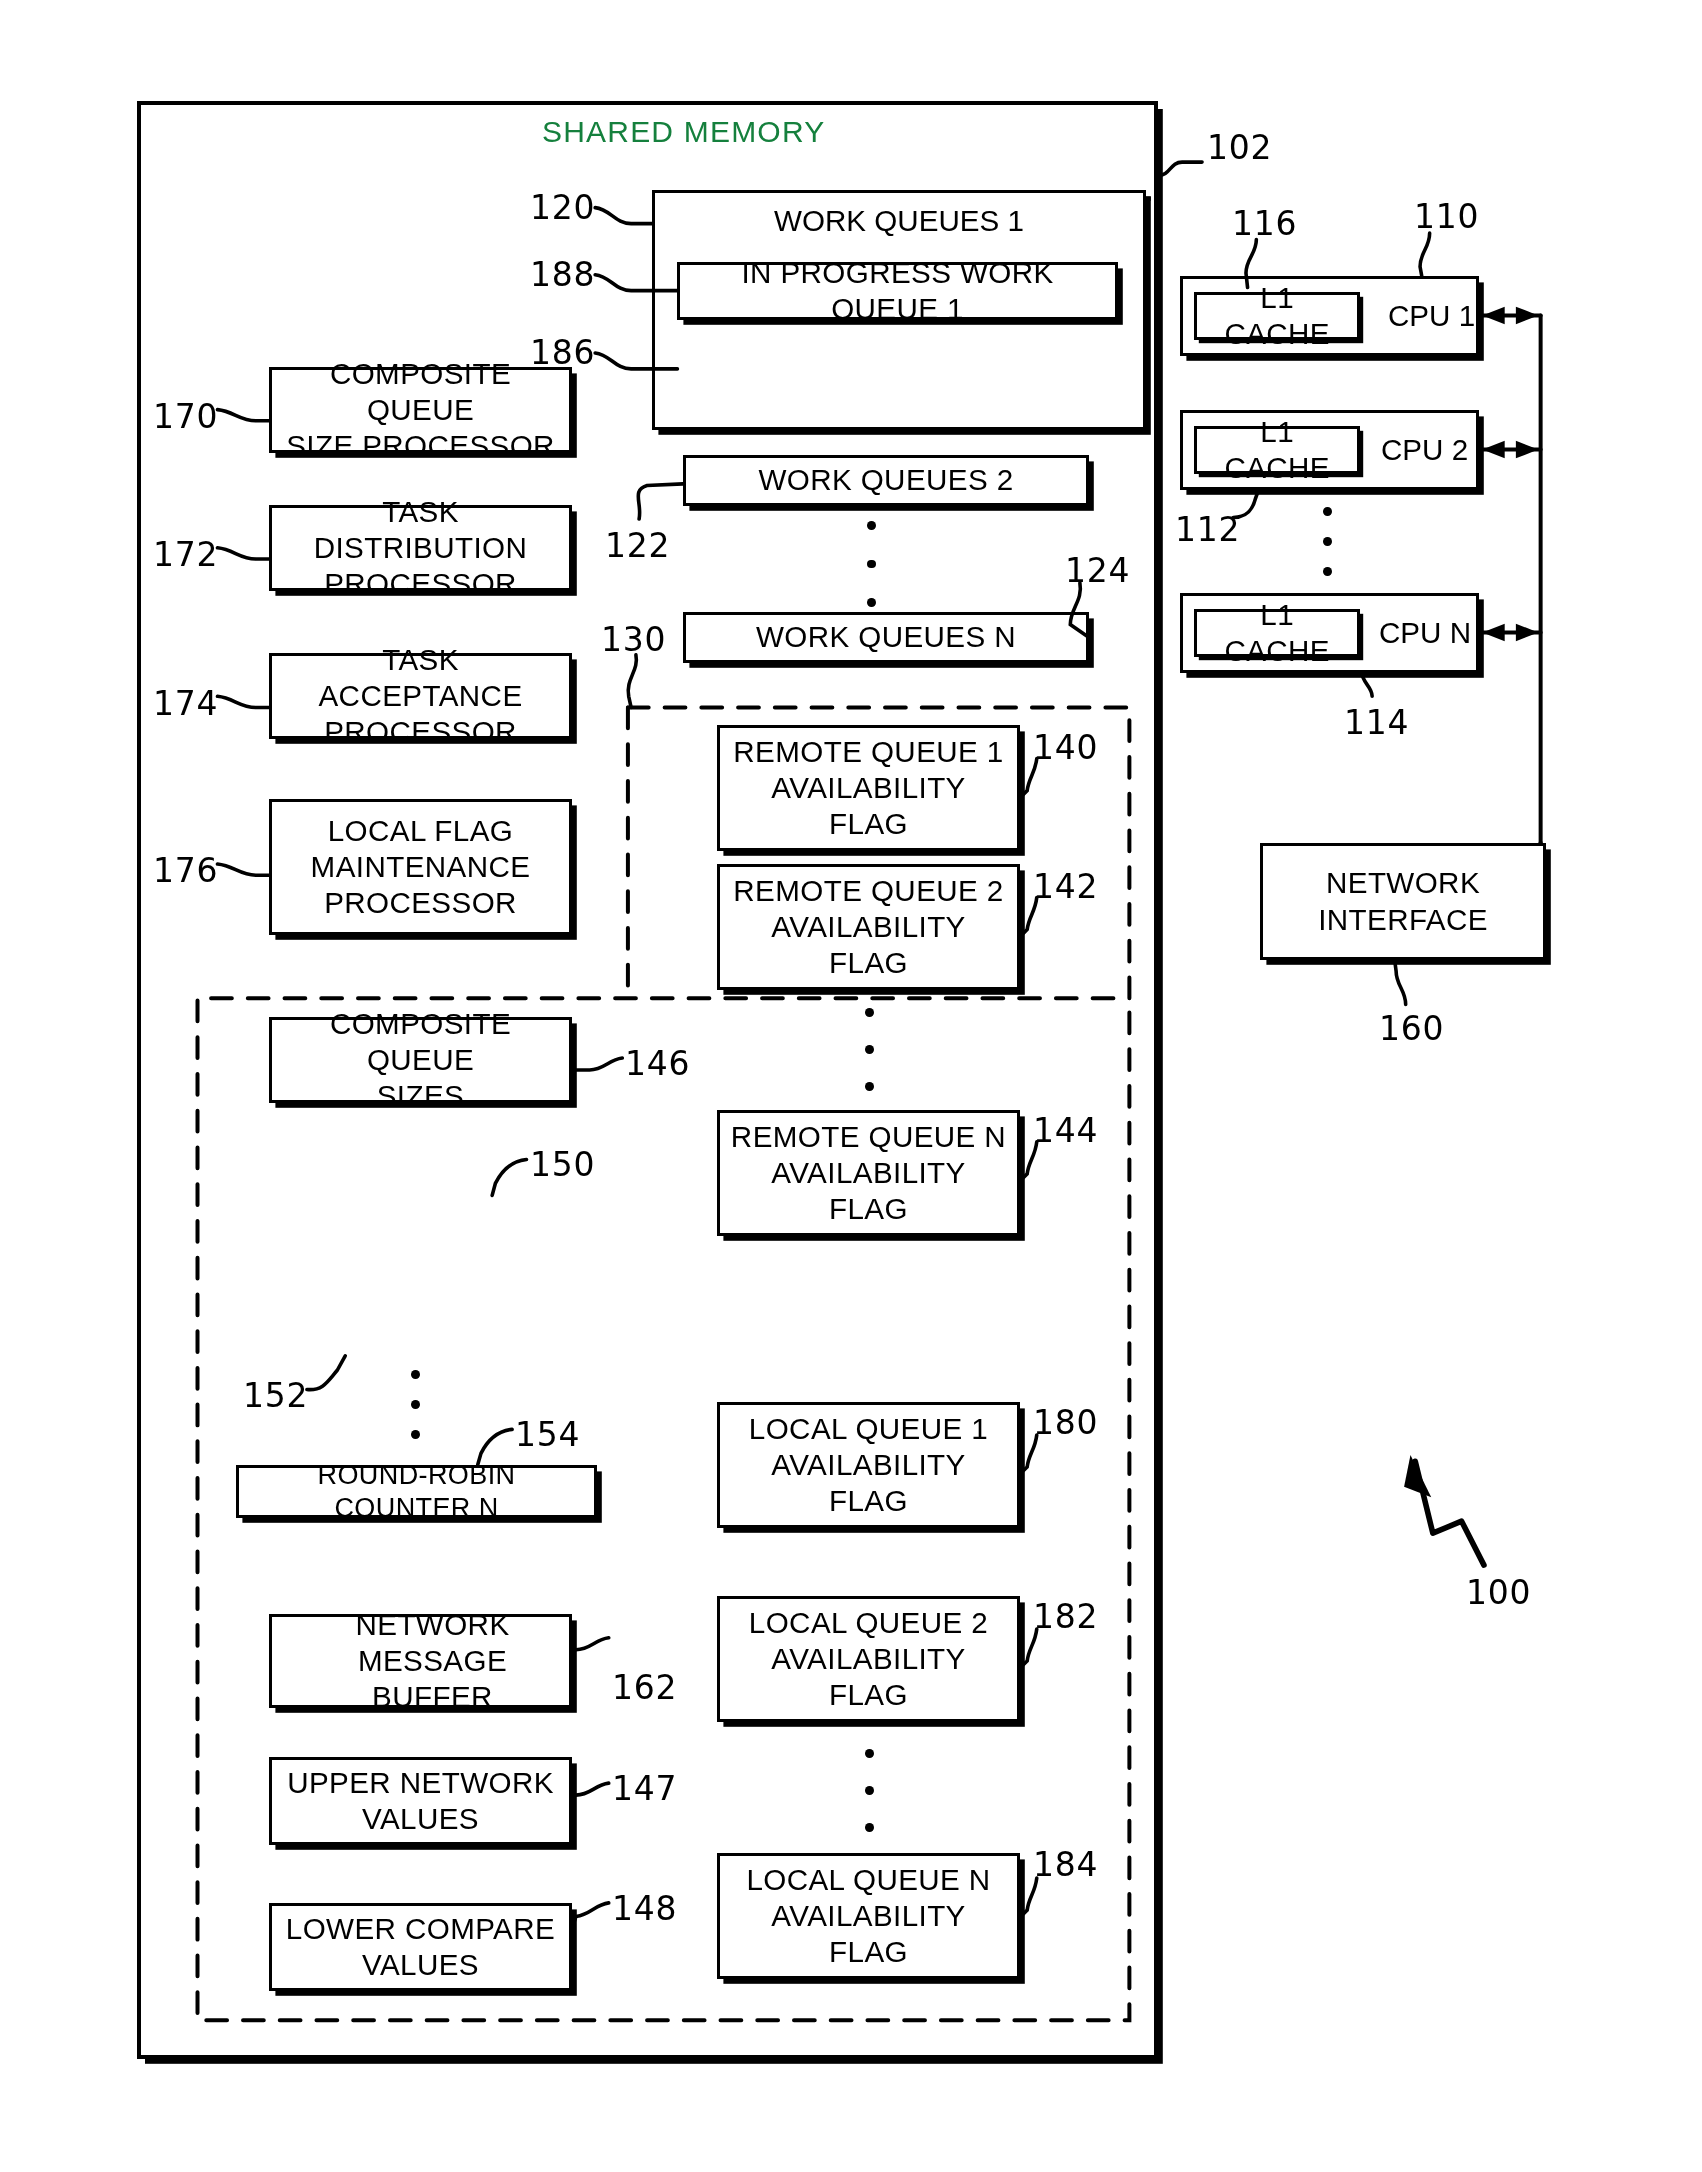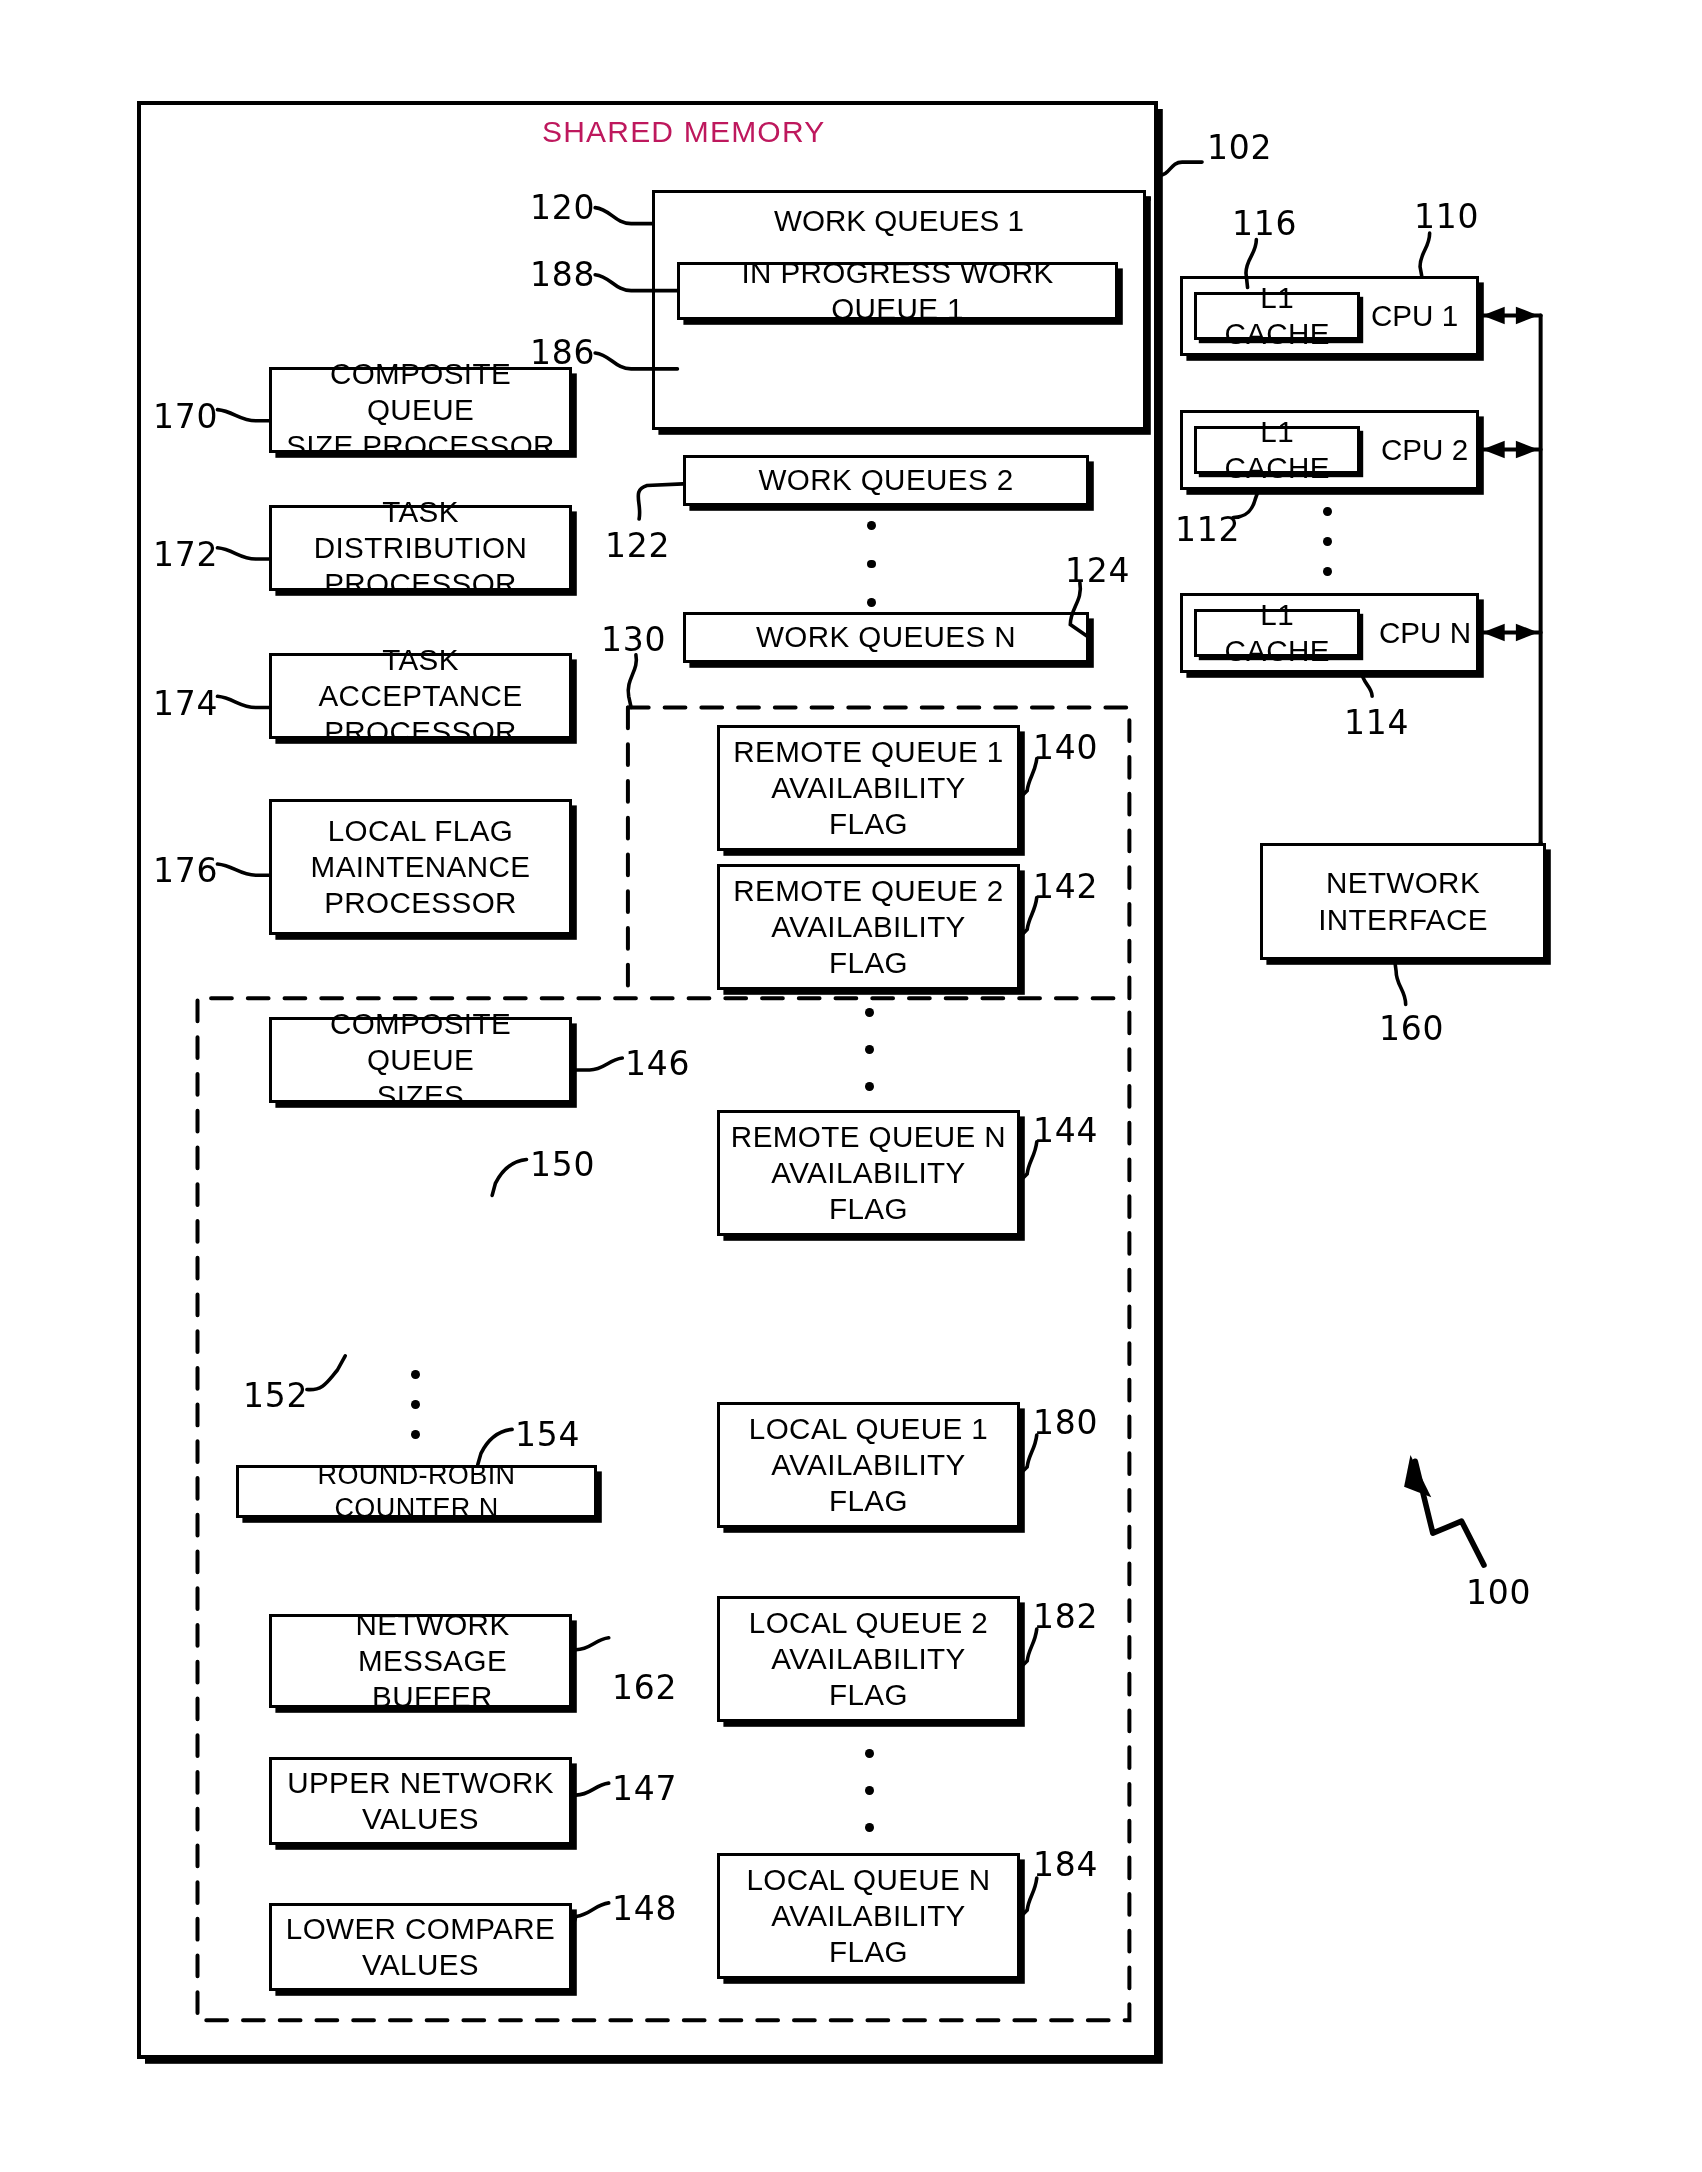--- a/index.html
+++ b/index.html
@@ -71,21 +71,21 @@
     width: 8.8px;
     height: 8.8px;
     border-radius: 50%;
     background: #000;
   }
 
   
   .caption {
     position: absolute;
     font-size: 30px;
-    color: #be185d;
+    color: #15803d;
     white-space: nowrap;
     letter-spacing: 1.2px;
   }
 
   svg.overlay {
     position: absolute;
     left: 0;
     top: 0;
     width: 1703px;
     height: 2172px;
@@ -248,21 +248,21 @@
   <div class="box f-md" style="left:269px; top:1903px; width:303px; height:88px;">
     <span class="txt">LOWER COMPARE
 VALUES</span>
   </div>
   <div class="ref" style="left:612px; top:1889px;">148</div>
 
   <div class="box" style="left:1180px; top:276px; width:299px; height:80px; display:flex; align-items:center; justify-content:flex-start;">
     <div class="box f-md" style="position:relative; left:11.2px; top:0; width:166px; height:48px; box-shadow:4px 4px 0 -0.8px #000;">
       <span class="txt">L1 CACHE</span>
     </div>
-    <span class="f-md" style="margin-left:22px;">CPU 1</span>
+    <span class="f-md" style="margin-left:39px;">CPU 1</span>
   </div>
 
   <div class="box" style="left:1180px; top:410px; width:299px; height:80px; display:flex; align-items:center; justify-content:flex-start;">
     <div class="box f-md" style="position:relative; left:11.2px; top:0; width:166px; height:48px; box-shadow:4px 4px 0 -0.8px #000;">
       <span class="txt">L1 CACHE</span>
     </div>
     <span class="f-md" style="margin-left:32px;">CPU 2</span>
   </div>
 
   <div class="vdots" style="left:1323px; top:507px; width:8.8px; height:69px;">

